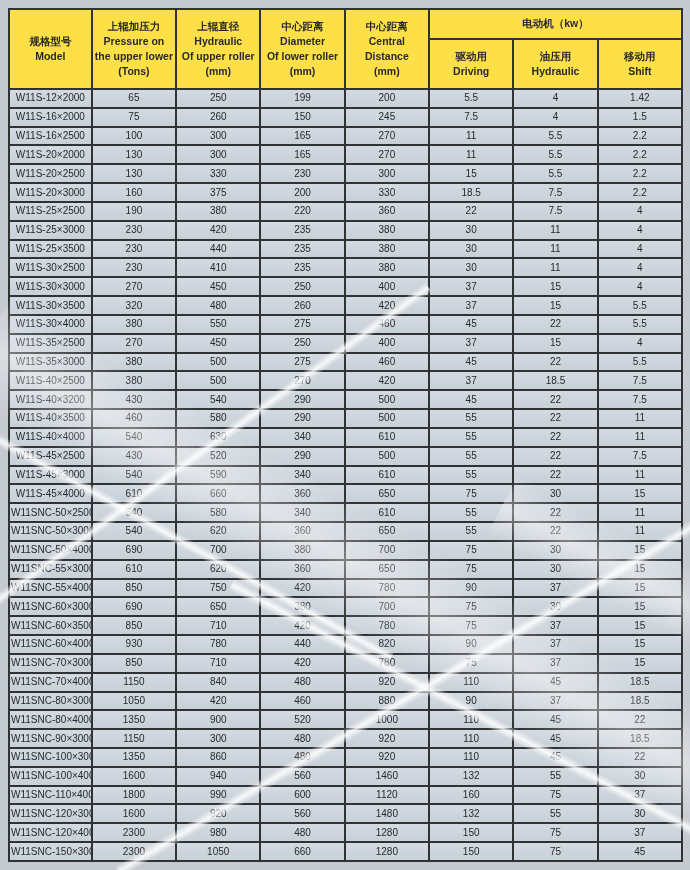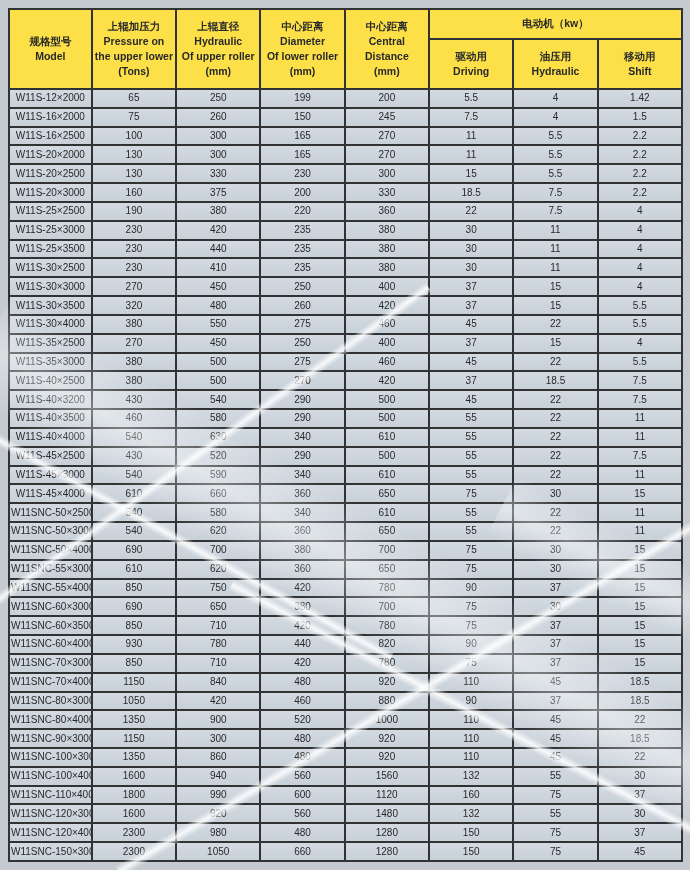--- a/index.html
+++ b/index.html
@@ -464,21 +464,21 @@
           <td>920</td>
           <td>110</td>
           <td>45</td>
           <td>22</td>
         </tr>
         <tr>
           <td class="model">W11SNC-100×4000</td>
           <td>1600</td>
           <td>940</td>
           <td>560</td>
-          <td>1560</td>
+          <td>1460</td>
           <td>132</td>
           <td>55</td>
           <td>30</td>
         </tr>
         <tr>
           <td class="model">W11SNC-110×4000</td>
           <td>1800</td>
           <td>990</td>
           <td>600</td>
           <td>1120</td>

